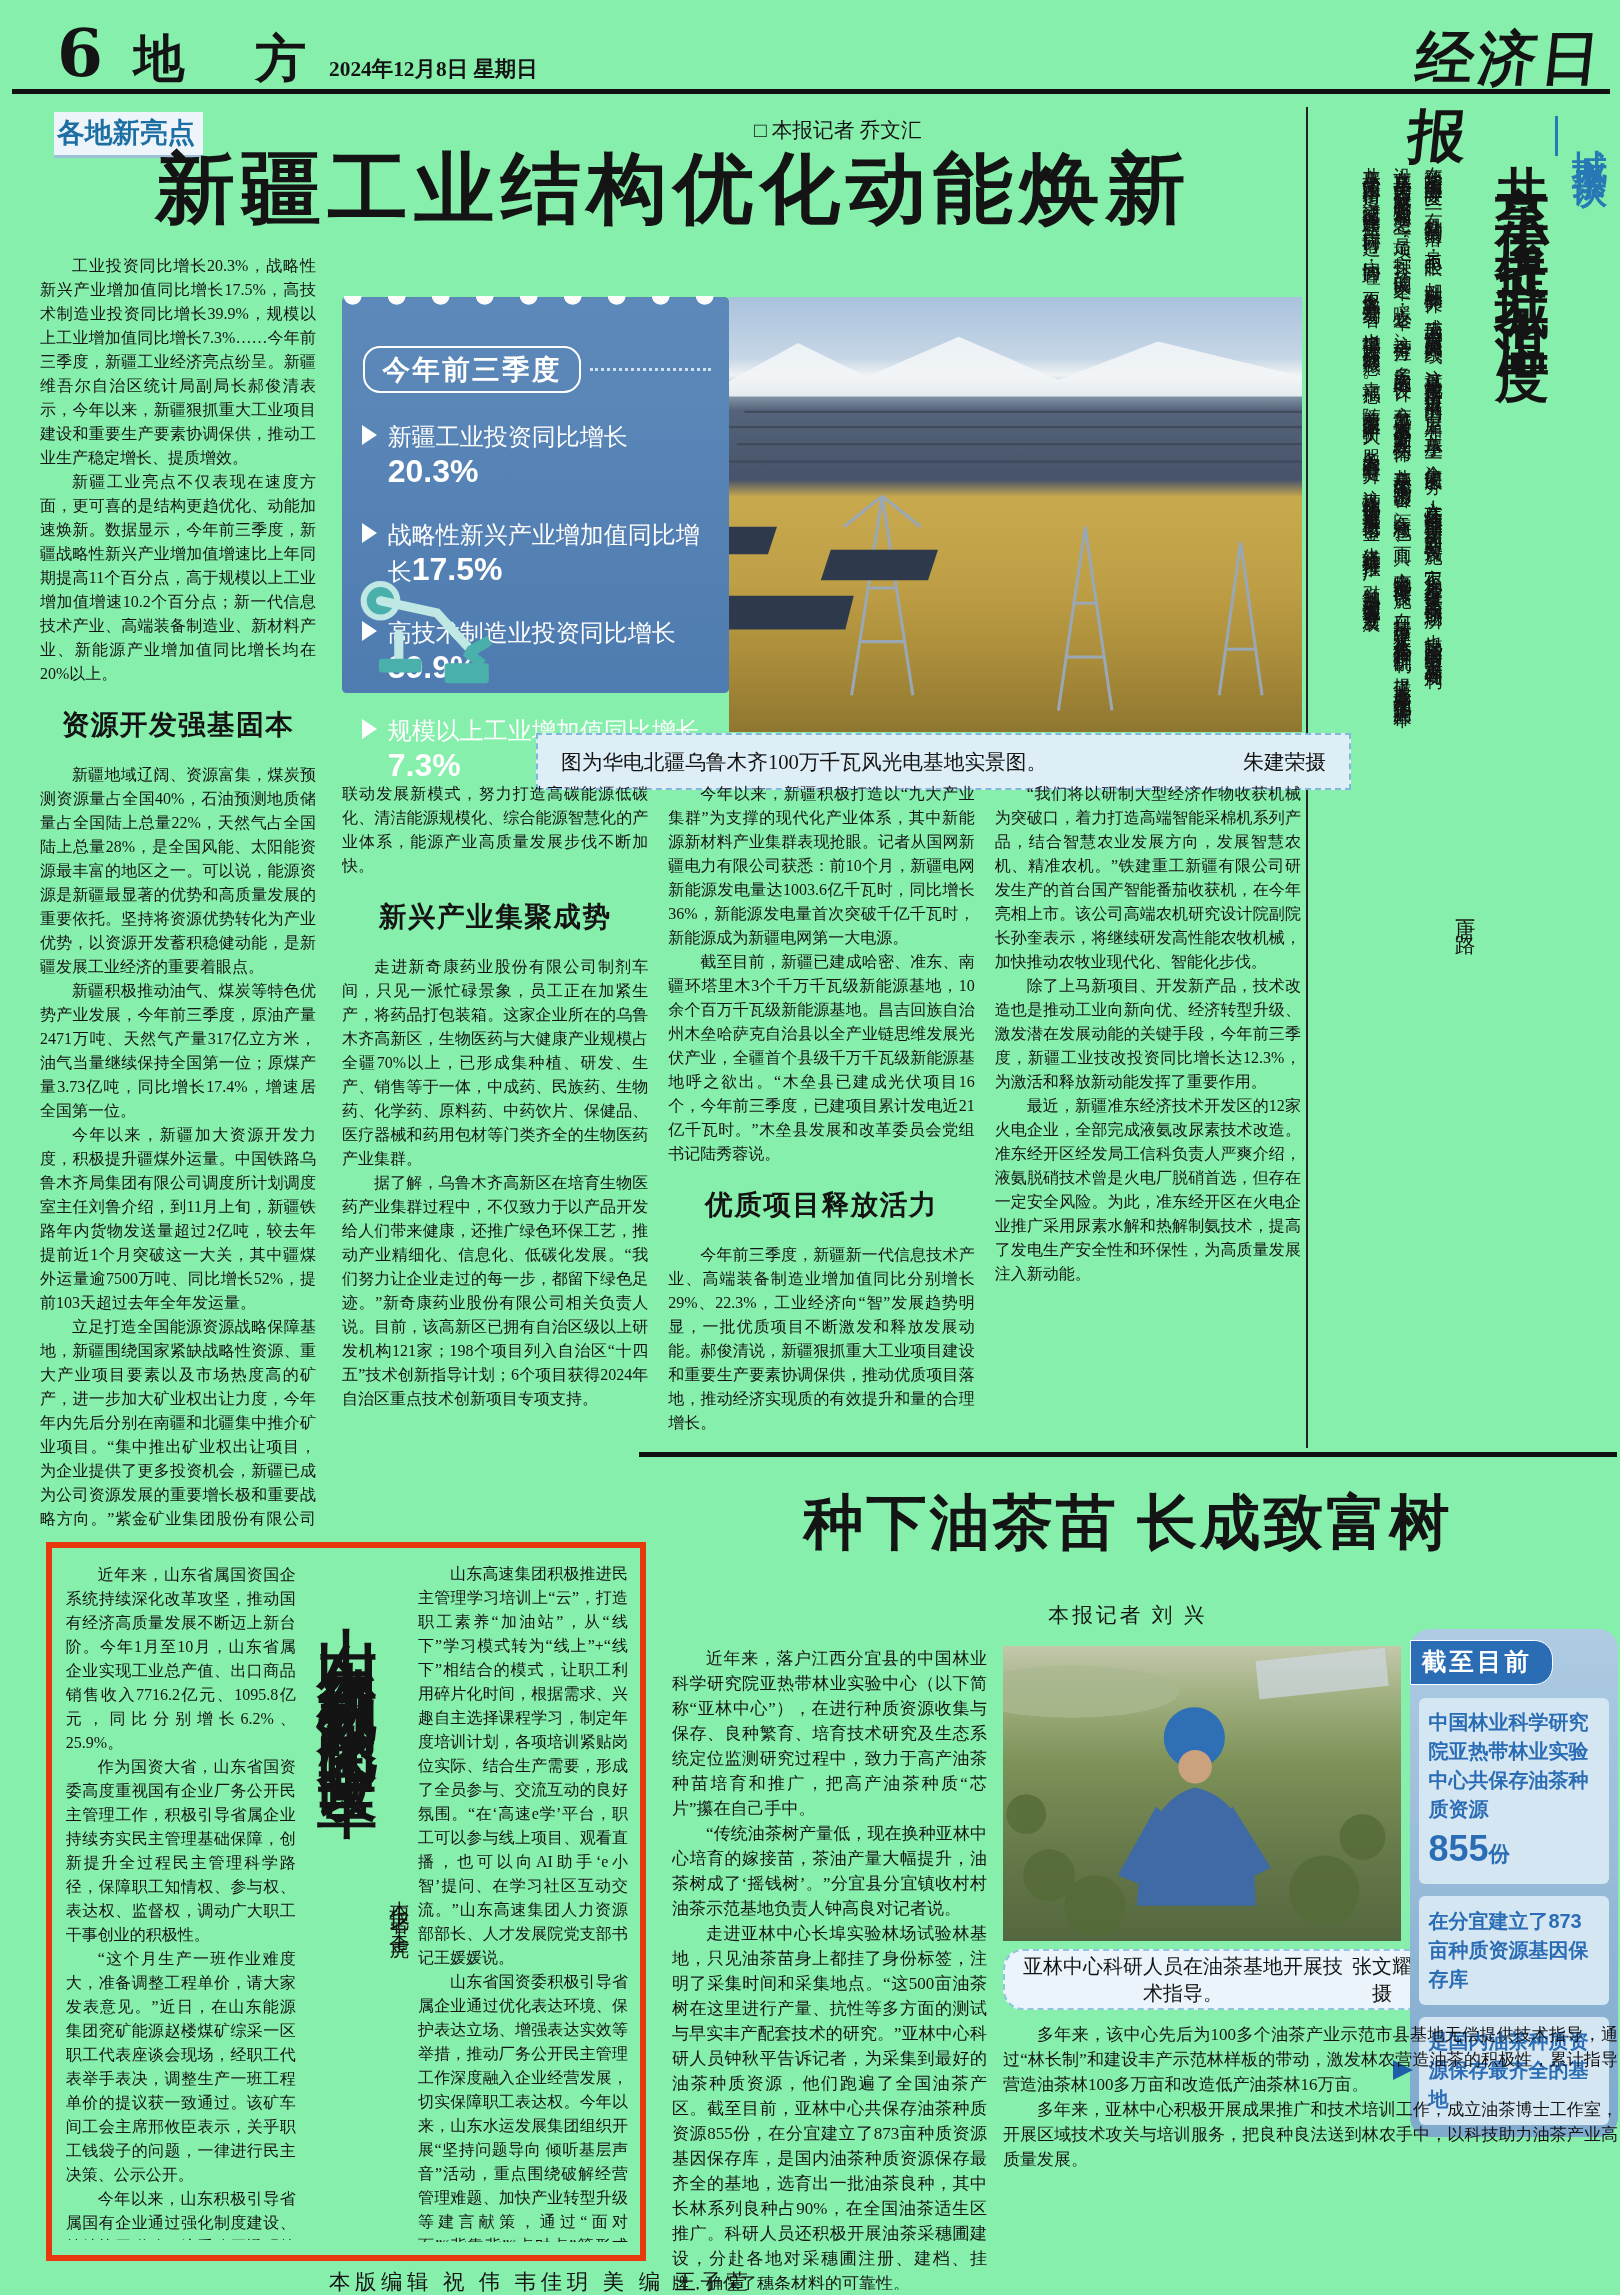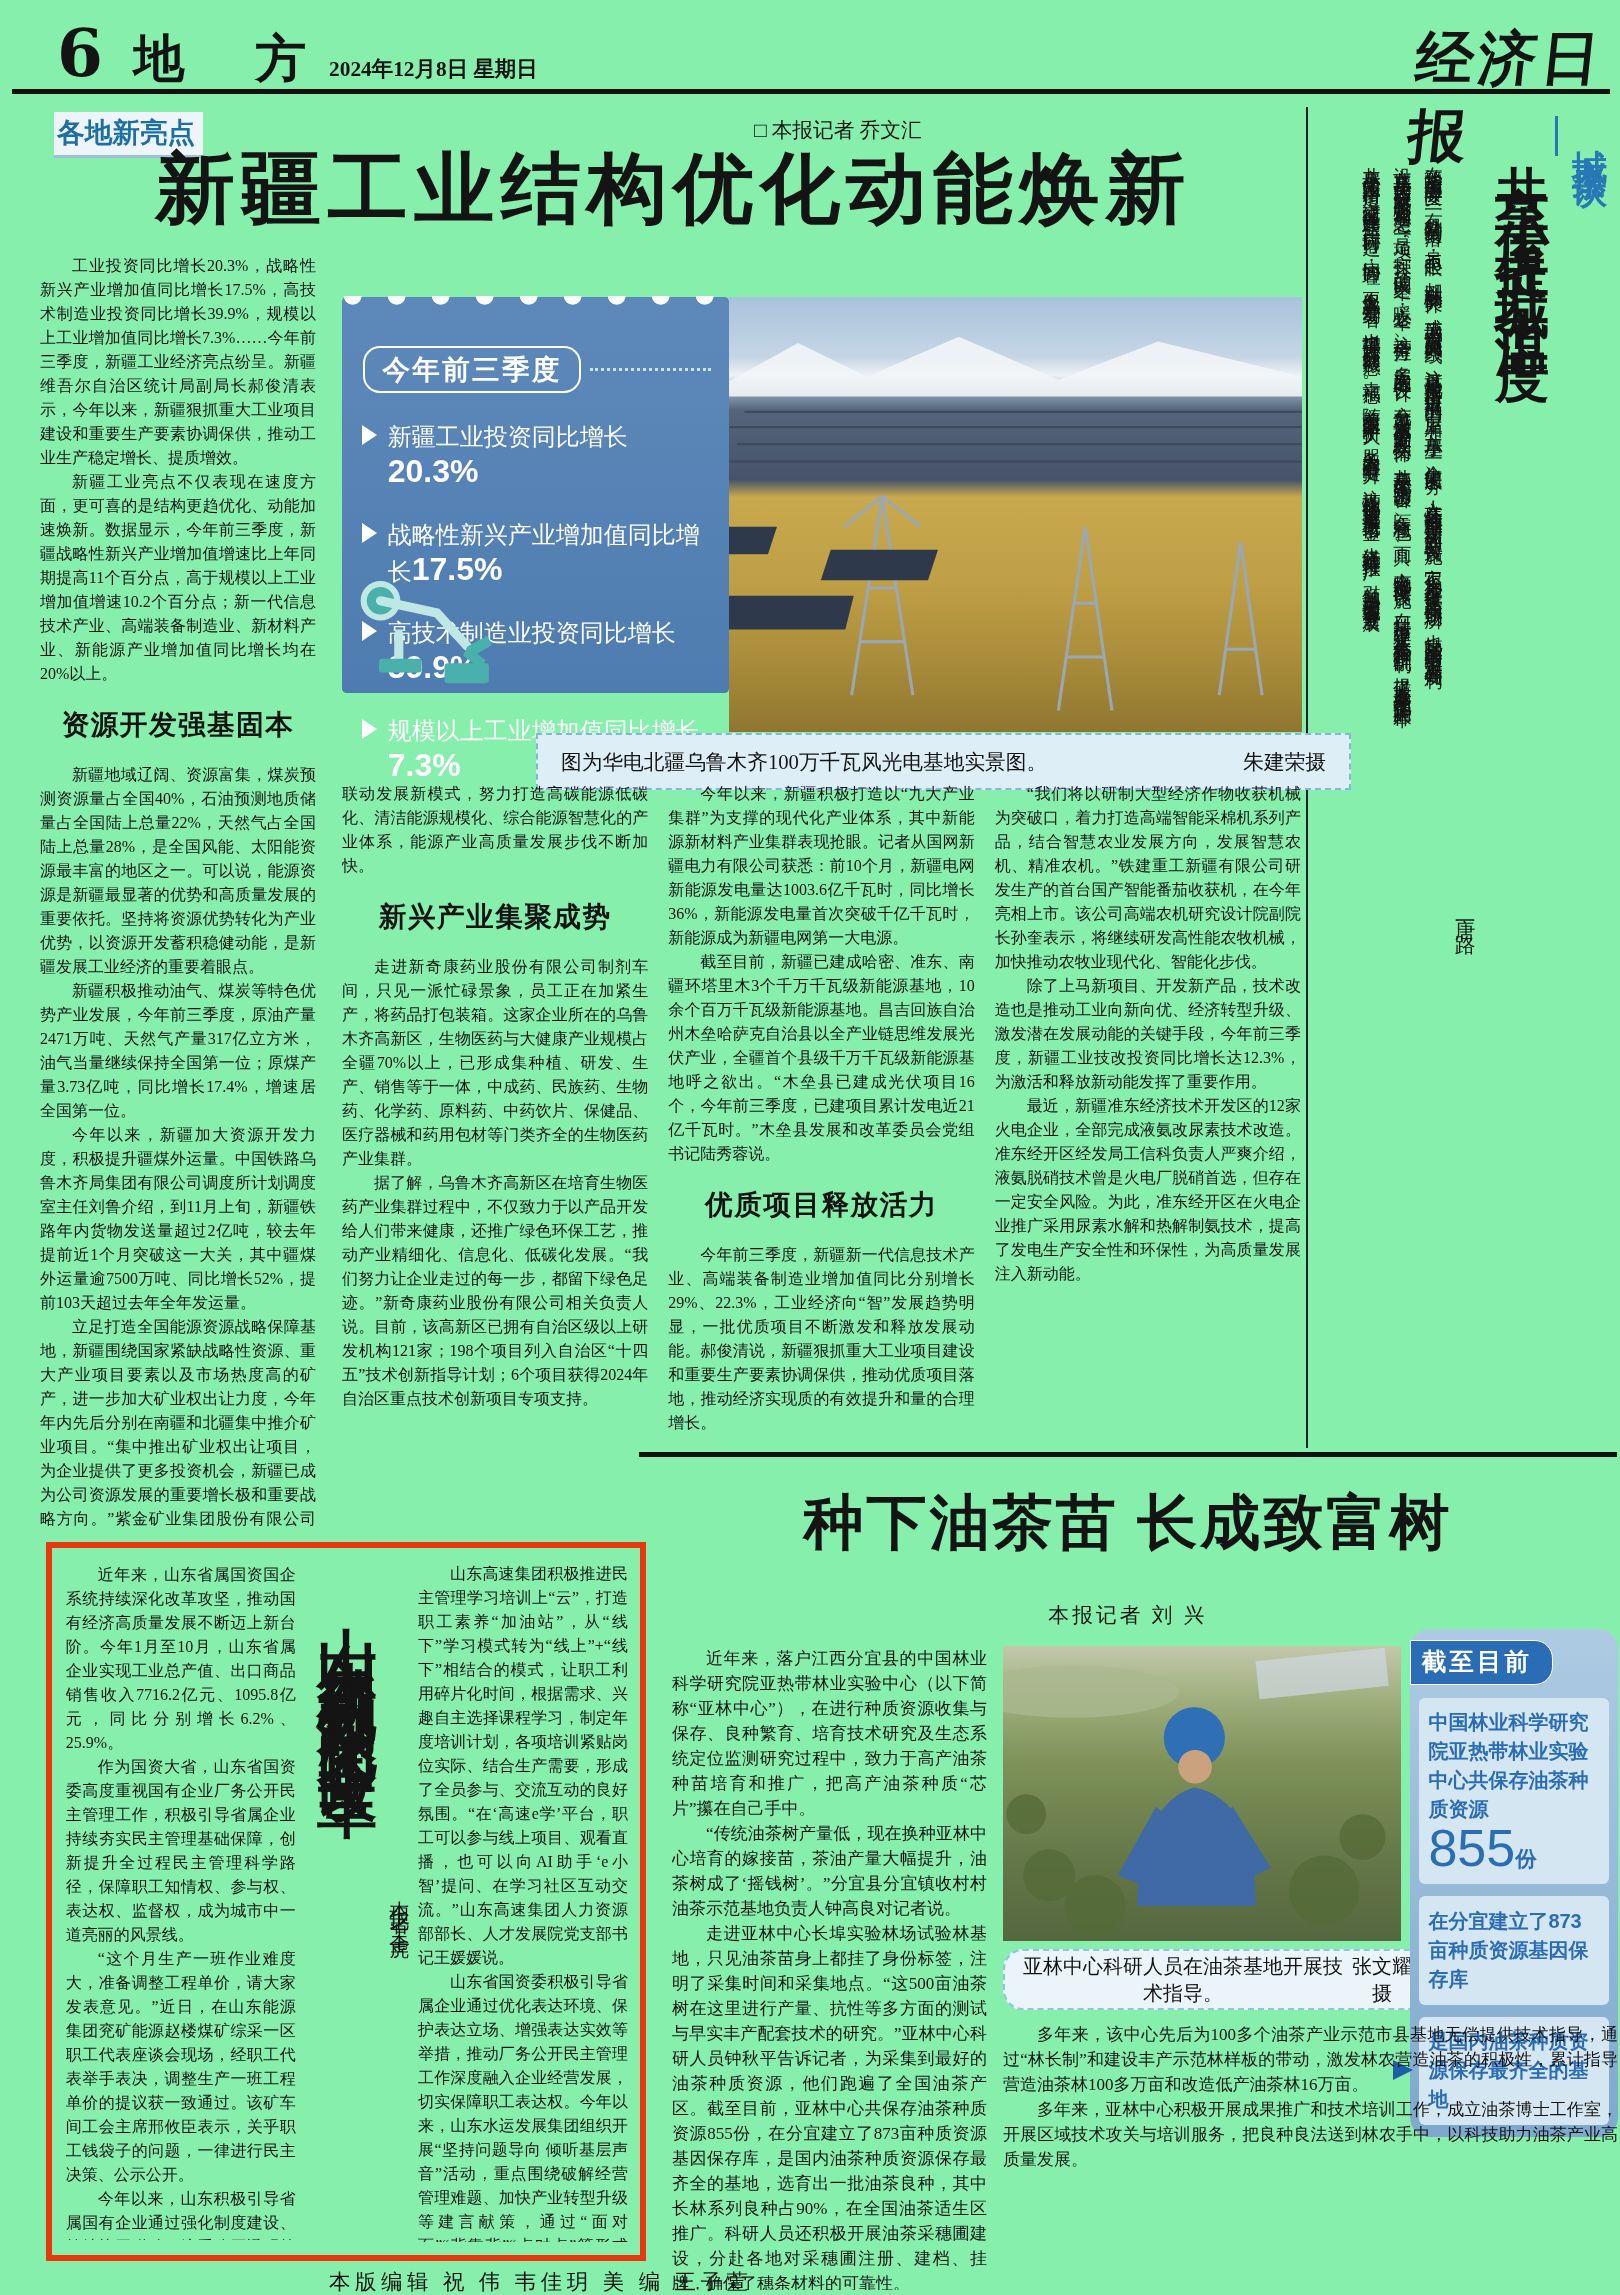--- a/index.html
+++ b/index.html
@@ -59,21 +59,21 @@
   .byline2{font-size:20.7px;text-align:center;letter-spacing:3.1px;}
   .flow2 p{font-size:17px;line-height:25px;}
   
   .binfo{background:linear-gradient(180deg,#aecbe2,#7ea9cd);border-radius:20px;padding:10.7px 9.2px 12.2px 9.2px;}
   .binfo-tab{display:inline-block;background:#2a6db5;color:#fff;font-weight:bold;font-size:24.5px;
              letter-spacing:3.1px;border-radius:0 18.4px 18.4px 0;padding:4.6px 20px 6.1px 10.7px;margin-left:-9.2px;
              font-family:"Liberation Sans","DejaVu Sans",sans-serif;border:1.5px solid #fff;}
   .binfo-item{position:relative;background:#d5e6f3;border-radius:6.1px;margin-top:12.2px;padding:10.7px 9.2px;
               color:#2a6db5;font-family:"Liberation Sans","DejaVu Sans",sans-serif;}
   .binfo-pre{font-size:20px;line-height:29px;font-weight:bold;display:block;}
-  .binfo-num{font-size:52px;font-weight:normal;line-height:49px;}
+  .binfo-num{font-size:36px;font-weight:bold;line-height:49px;}
   .binfo-suf{font-size:21.4px;font-weight:bold;}
   .binfo-arrowed .arrow{position:absolute;left:-26px;top:50%;margin-top:-10.7px;width:0;height:0;
         border-top:10.7px solid transparent;border-bottom:10.7px solid transparent;border-left:20px solid #1f5fa8;}
   
   .redbox{border:6.9px solid #e8380d;}
   .rb-head{font-size:60px;font-weight:900;letter-spacing:13.8px;}
   .rb-byline{font-size:20px;letter-spacing:4.6px;}
   .footerline{font-size:21.4px;letter-spacing:4.6px;}
   .vdiv{background:#222;}
 </style>
@@ -246,21 +246,21 @@
   </div>
 
   <div class="abs flow flow2" style="left:1003px;top:2022px;width:615px;height:264px;">
       <p>多年来，该中心先后为100多个油茶产业示范市县基地无偿提供技术指导，通过“林长制”和建设丰产示范林样板的带动，激发林农营造油茶的积极性，累计指导营造油茶林100多万亩和改造低产油茶林16万亩。</p>
       <p>多年来，亚林中心积极开展成果推广和技术培训工作，成立油茶博士工作室，开展区域技术攻关与培训服务，把良种良法送到林农手中，以科技助力油茶产业高质量发展。</p>
     </div>
 
   <div class="abs redbox" style="left:46px;top:1542px;width:588px;height:707px;">
     <div class="abs flow" style="left:13.8px;top:15.3px;width:230px;height:677px;">
         <p>近年来，山东省属国资国企系统持续深化改革攻坚，推动国有经济高质量发展不断迈上新台阶。今年1月至10月，山东省属企业实现工业总产值、出口商品销售收入7716.2亿元、1095.8亿元，同比分别增长6.2%、25.9%。</p>
-        <p>作为国资大省，山东省国资委高度重视国有企业厂务公开民主管理工作，积极引导省属企业持续夯实民主管理基础保障，创新提升全过程民主管理科学路径，保障职工知情权、参与权、表达权、监督权，成为城市中一道亮丽的风景线。</p>
+        <p>作为国资大省，山东省国资委高度重视国有企业厂务公开民主管理工作，积极引导省属企业持续夯实民主管理基础保障，创新提升全过程民主管理科学路径，保障职工知情权、参与权、表达权、监督权，调动广大职工干事创业的积极性。</p>
         <p>“这个月生产一班作业难度大，准备调整工程单价，请大家发表意见。”近日，在山东能源集团兖矿能源赵楼煤矿综采一区职工代表座谈会现场，经职工代表举手表决，调整生产一班工程单价的提议获一致通过。该矿车间工会主席邢攸臣表示，关乎职工钱袋子的问题，一律进行民主决策、公示公开。</p>
         <p>今年以来，山东积极引导省属国有企业通过强化制度建设、持续协同联动、注重公开透明等举措，提升厂务公开民主管理工作的全面性。山东黄金集团健全主要厂务公开渠道，通过设置厂务公开栏，及时公布有关重大事项，充分利用内部办公系统等网络宣传渠道，利用办公平台进行厂务公开，结合多媒体形式增强公开内容的丰富度与可读性，确保职工知情权。</p>
       </div>
     <div class="abs v rb-head sans" style="left:254px;top:31px;height:647px;">山东创新机制深化国企改革</div>
     <div class="abs v rb-byline" style="left:335px;top:337px;height:321px;">本报记者  王金虎</div>
     <div class="abs flow" style="left:366px;top:13.8px;width:210px;height:680px;">
         <p>山东高速集团积极推进民主管理学习培训上“云”，打造职工素养“加油站”，从“线下”学习模式转为“线上”+“线下”相结合的模式，让职工利用碎片化时间，根据需求、兴趣自主选择课程学习，制定年度培训计划，各项培训紧贴岗位实际、结合生产需要，形成了全员参与、交流互动的良好氛围。“在‘高速e学’平台，职工可以参与线上项目、观看直播，也可以向AI助手‘e小智’提问、在学习社区互动交流。”山东高速集团人力资源部部长、人才发展院党支部书记王媛媛说。</p>
         <p>山东省国资委积极引导省属企业通过优化表达环境、保护表达立场、增强表达实效等举措，推动厂务公开民主管理工作深度融入企业经营发展，切实保障职工表达权。今年以来，山东水运发展集团组织开展“坚持问题导向  倾听基层声音”活动，重点围绕破解经营管理难题、加快产业转型升级等建言献策，通过“面对面”“背靠背”“点对点”等形式征求意见建议，不断提升职工建言献策的积极性。</p>
       </div>
   </div>

